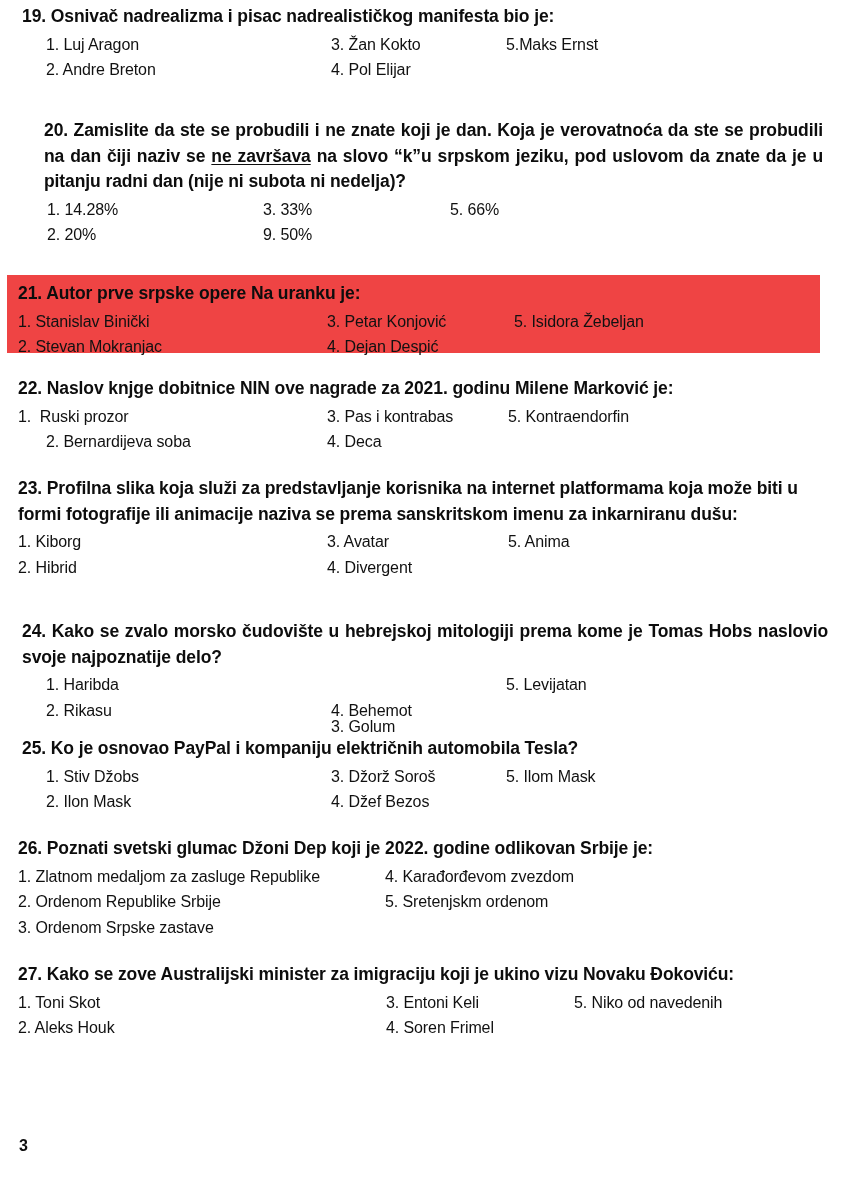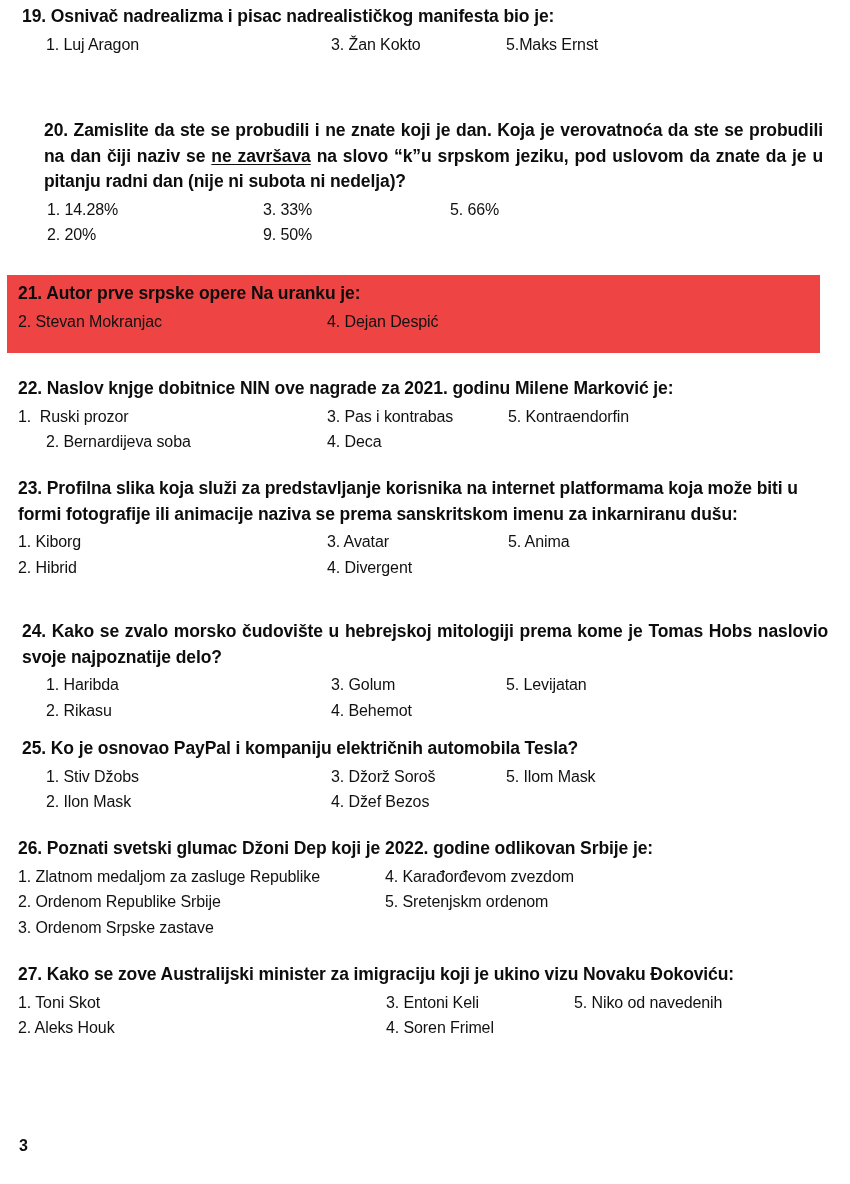--- a/index.html
+++ b/index.html
@@ -83,20 +83,24 @@
 <div class="page">
 
   <div class="q" style="left:22px; top:4px; width:806px;">
     <div class="stem">19. Osnivač nadrealizma i pisac nadrealističkog manifesta bio je:</div>
     <div class="opts">
       <div class="optrow">
         <span class="opt" style="left:24px;">1. Luj Aragon</span>
         <span class="opt" style="left:309px;">3. Žan Kokto</span>
         <span class="opt" style="left:484px;">5.Maks Ernst</span>
       </div>
+      <div class="optrow">
+        <span class="opt" style="left:24px;">2. Andre Breton</span>
+        <span class="opt" style="left:309px;">4. Pol Elijar</span>
+      </div>
     </div>
   </div>
 
   <div class="q" style="left:44px; top:118px; width:779px;">
     <div class="stem stem-just"><span>20. Zamislite da ste se probudili i ne znate koji je dan. Koja je verovatnoća da ste se probudili na dan čiji naziv se </span><u class="uline">ne završava</u><span> na slovo “k”u srpskom jeziku, pod uslovom da znate da je u pitanju radni dan (nije ni subota ni nedelja)?</span></div>
     <div class="opts">
       <div class="optrow">
         <span class="opt" style="left:3px;">1. 14.28%</span>
         <span class="opt" style="left:219px;">3. 33%</span>
         <span class="opt" style="left:406px;">5. 66%</span>
@@ -105,20 +109,25 @@
         <span class="opt" style="left:3px;">2. 20%</span>
         <span class="opt" style="left:219px;">9. 50%</span>
       </div>
     </div>
   </div>
 
   <div class="q hl" style="left:7px; top:275px; width:813px; height:78px; padding:6px 0 0 11px;">
     <div class="stem">21. Autor prve srpske opere Na uranku je:</div>
     <div class="opts">
       <div class="optrow">
+        <span class="opt" style="left:0px;">1. Stanislav Binički</span>
+        <span class="opt" style="left:309px;">3. Petar Konjović</span>
+        <span class="opt" style="left:496px;">5. Isidora Žebeljan</span>
+      </div>
+      <div class="optrow">
         <span class="opt" style="left:0px;">2. Stevan Mokranjac</span>
         <span class="opt" style="left:309px;">4. Dejan Despić</span>
       </div>
     </div>
   </div>
 
   <div class="q" style="left:18px; top:376px; width:810px;">
     <div class="stem">22. Naslov knjge dobitnice NIN ove nagrade za 2021. godinu Milene Marković je:</div>
     <div class="opts">
       <div class="optrow">
@@ -146,21 +155,21 @@
         <span class="opt" style="left:309px;">4. Divergent</span>
       </div>
     </div>
   </div>
 
   <div class="q" style="left:22px; top:619px; width:806px;">
     <div class="stem stem-just">24. Kako se zvalo morsko čudovište u hebrejskoj mitologiji prema kome je Tomas Hobs naslovio svoje najpoznatije delo?</div>
     <div class="opts">
       <div class="optrow">
         <span class="opt" style="left:24px;">1. Haribda</span>
-        <span class="opt" style="left:309px;">3. Golum</span>
+        <span class="opt" style="left:309px;margin-top:42px;">3. Golum</span>
         <span class="opt" style="left:484px;">5. Levijatan</span>
       </div>
       <div class="optrow">
         <span class="opt" style="left:24px;">2. Rikasu</span>
         <span class="opt" style="left:309px;">4. Behemot</span>
       </div>
     </div>
   </div>
 
   <div class="q" style="left:22px; top:736px; width:806px;">

